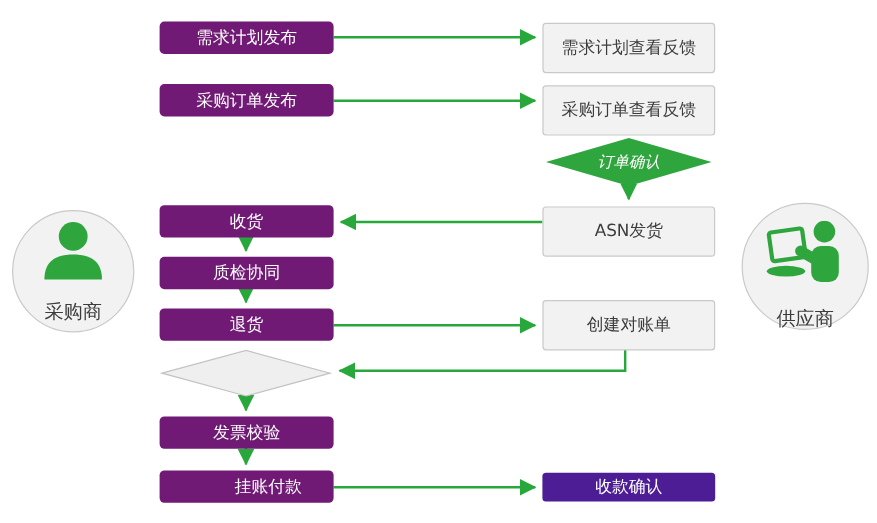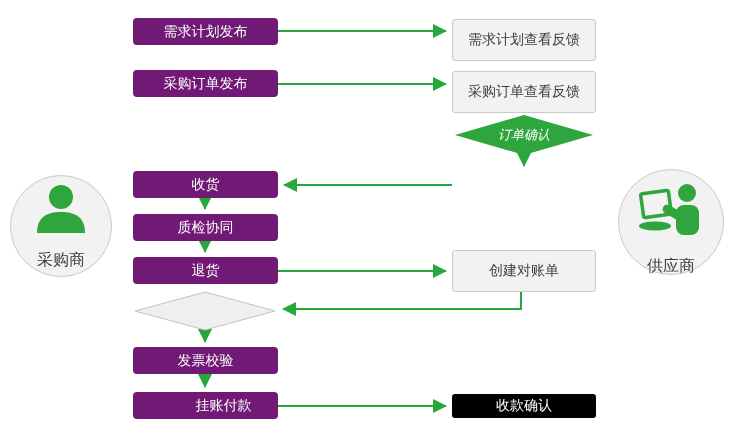--- a/index.html
+++ b/index.html
@@ -14,21 +14,21 @@
   }
   .gbox{
     width:145px;height:27px;background:#701a75;border-radius:4px;
     color:#ffffff;font-size:14px;
   }
   .wbox{
     width:144px;height:42px;background:#f2f2f2;border:1px solid #c9c9c9;
     border-radius:3px;color:#3c3c3c;font-size:14px;
   }
   .rbox{
-    width:144px;height:24px;background:#000000;border-radius:3px;
+    width:144px;height:24px;background:#4c1d95;border-radius:3px;
     color:#ffffff;font-size:14px;
   }
   .dlabel{position:absolute;display:flex;align-items:center;justify-content:center;
     font-size:13px;white-space:nowrap;}
   .dlabel.green{color:#ffffff;font-style:italic;}
   .dlabel.gray{color:#3c3c3c;}
   .actor{
     position:absolute;border-radius:50%;background:#f2f2f2;border:1px solid #c9c9c9;
     box-sizing:border-box;display:flex;flex-direction:column;align-items:center;
     justify-content:flex-start;
@@ -68,20 +68,21 @@
   <div class="node gbox" style="left:133px;top:18px;">需求计划发布</div>
   <div class="node gbox" style="left:133px;top:70px;">采购订单发布</div>
   <div class="node gbox" style="left:133px;top:171px;">收货</div>
   <div class="node gbox" style="left:133px;top:214px;">质检协同</div>
   <div class="node gbox" style="left:133px;top:257px;">退货</div>
   <div class="node gbox" style="left:133px;top:347px;">发票校验</div>
   <div class="node gbox" style="left:133px;top:392px;padding-left:36px;">挂账付款</div>
 
   <div class="node wbox" style="left:452px;top:19px;">需求计划查看反馈</div>
   <div class="node wbox" style="left:452px;top:71px;">采购订单查看反馈</div>
+  <div class="node wbox" style="left:452px;top:172px;">ASN发货</div>
   <div class="node wbox" style="left:452px;top:250px;">创建对账单</div>
   <div class="node rbox" style="left:452px;top:394px;">收款确认</div>
 
   <div class="dlabel green" style="left:455px;top:115px;width:138px;height:40px;">订单确认</div>
 
   <div class="actor" style="left:10px;top:175px;width:102px;height:102px;">
     <svg width="54" height="50" viewBox="0 0 54 50" style="margin-top:8px;">
       <circle cx="27" cy="13" r="12" fill="#2ea53d"></circle>
       <path d="M3,49 C3,33 13,28 27,28 C41,28 51,33 51,49 Z" fill="#2ea53d"></path>
     </svg>

